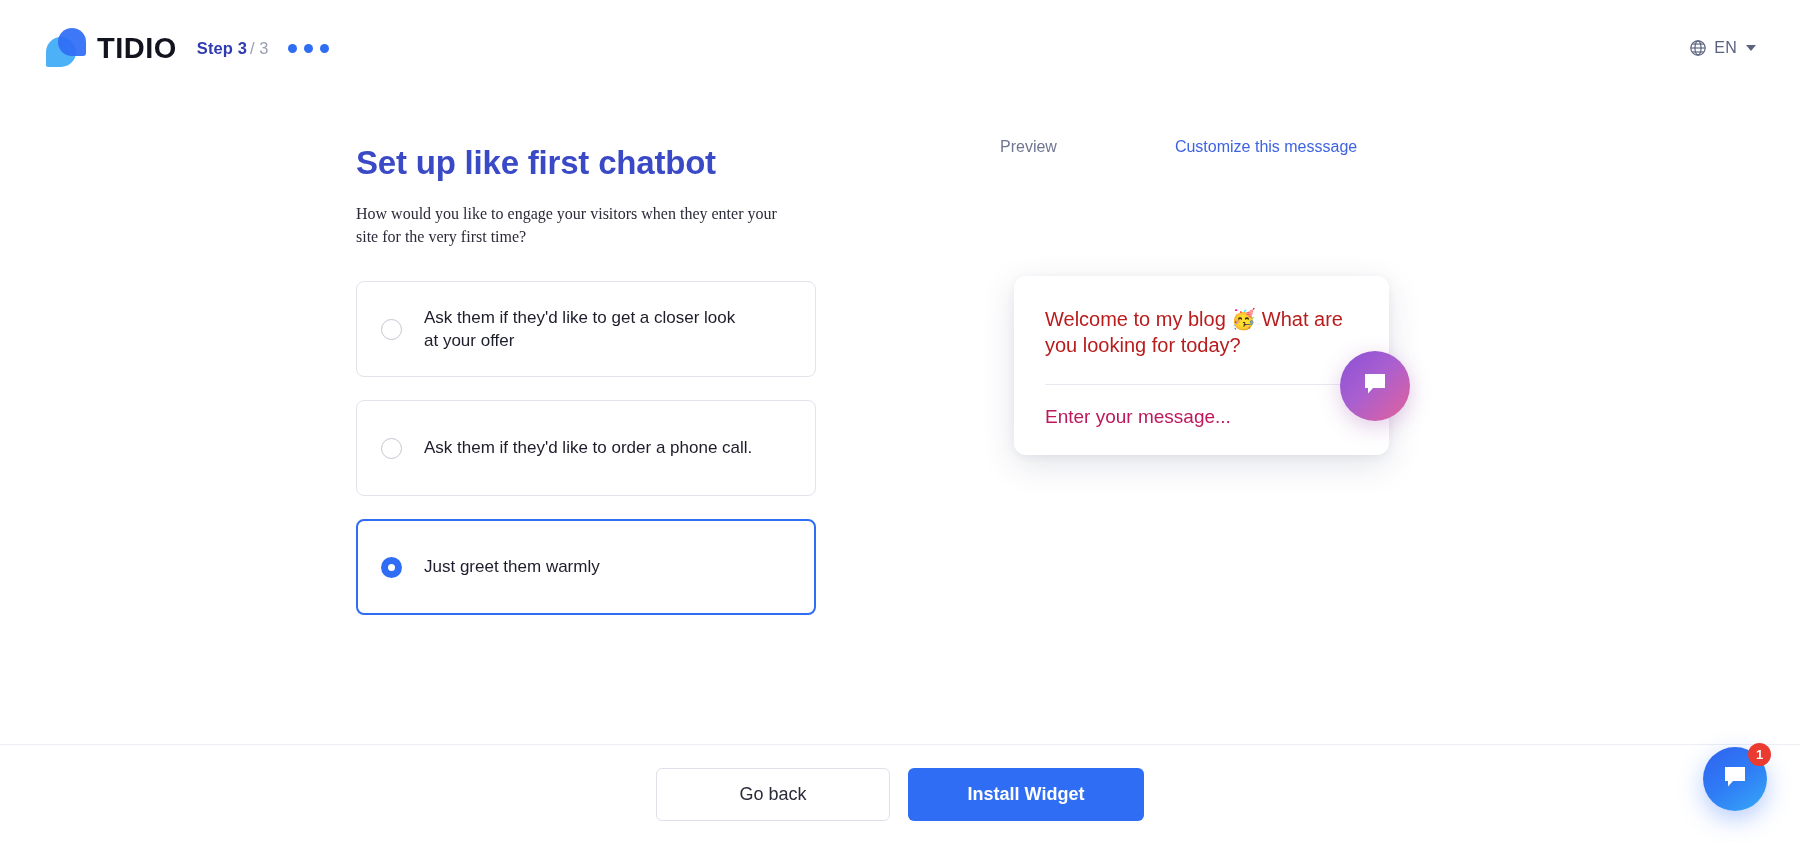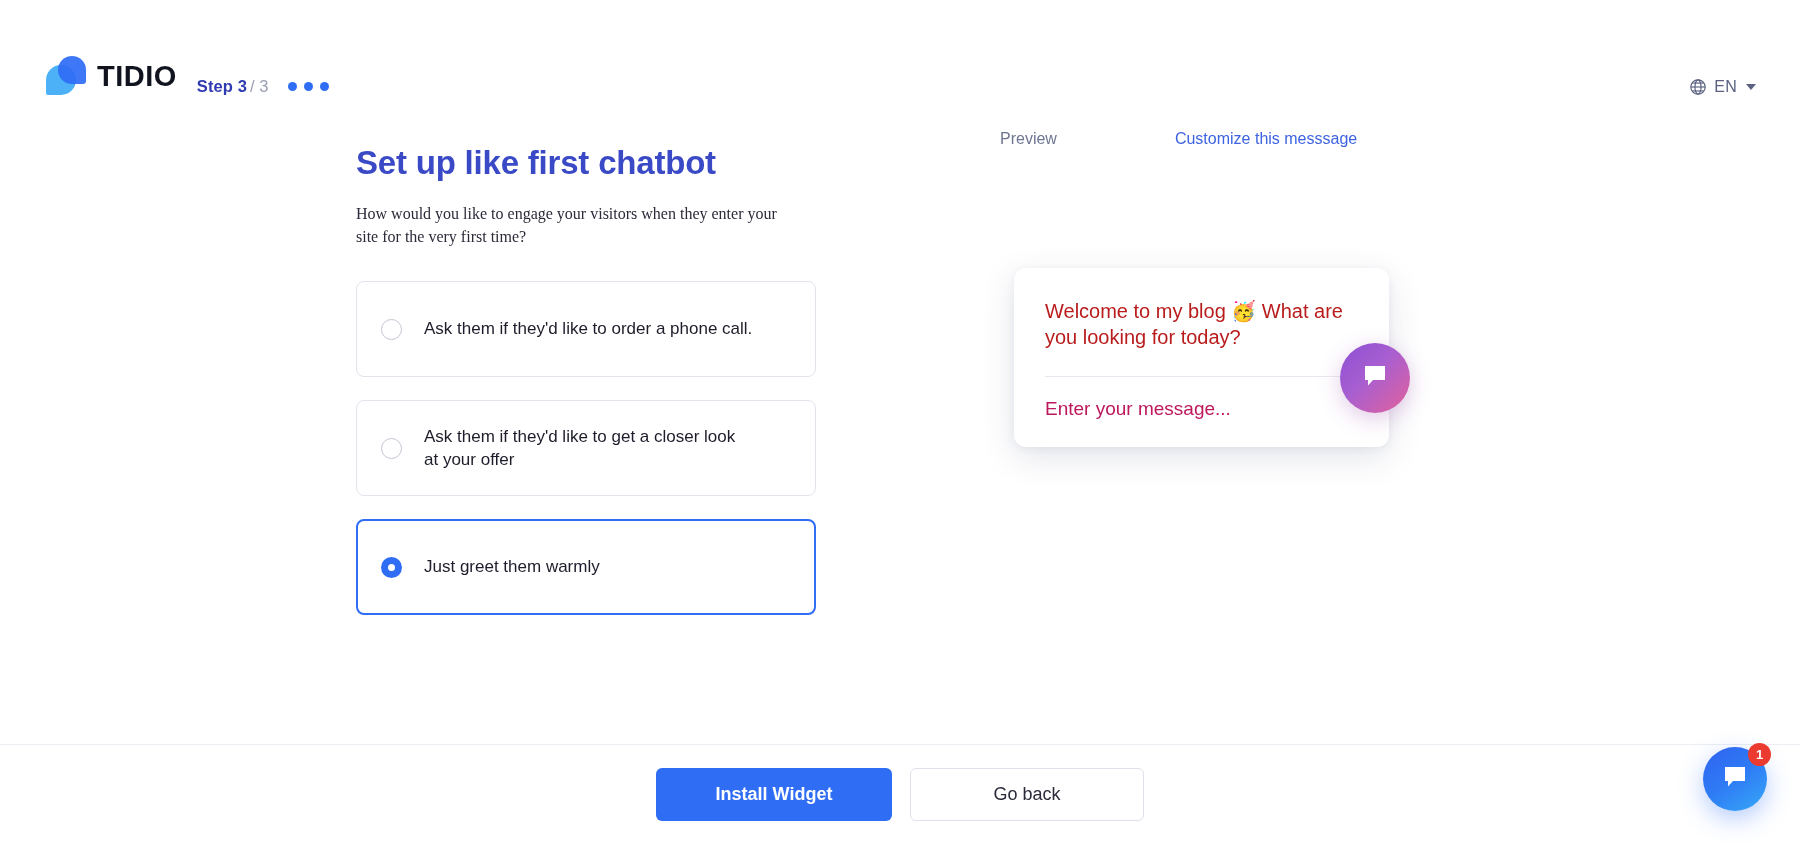--- a/index.html
+++ b/index.html
@@ -16,21 +16,21 @@
     -webkit-font-smoothing: antialiased;
   }
 
   
   .header {
     position: absolute;
     top: 0; left: 0;
     width: 1800px;
     height: 96px;
     display: flex;
-    align-items: flex-end;
+    align-items: center;
     padding: 0 44px 0 46px;
   }
   .brand {
     display: flex;
     align-items: center;
     gap: 11px;
   }
   .logo-mark {
     position: relative;
     width: 40px;
@@ -182,21 +182,21 @@
   .hint {
     margin-top: 33px;
     font-size: 15.5px;
     color: #6e7691;
   }
 
   
   .right-col {
     position: absolute;
     left: 1000px;
-    top: 34px;
+    top: 42px;
     width: 520px;
   }
   .preview-head {
     display: flex;
     align-items: baseline;
   }
   .preview-label {
     font-size: 16px;
     color: #6e7691;
   }
@@ -359,26 +359,26 @@
 <div class="main">
 
   <div class="left-col">
     <h1 class="title">Set up like first chatbot</h1>
     <p class="subtitle">How would you like to engage your visitors when they enter your site for the very first time?</p>
 
     <div class="options">
 
       <div class="option">
         <span class="radio"></span>
-        <span class="option-label">Ask them if they'd like to order a phone call.</span>
+        <span class="option-label">Ask them if they'd like to get a closer look at your offer</span>
       </div>
 
       <div class="option">
         <span class="radio"></span>
-        <span class="option-label">Ask them if they'd like to get a closer look at your offer</span>
+        <span class="option-label">Ask them if they'd like to order a phone call.</span>
       </div>
 
       <div class="option selected">
         <span class="radio on"></span>
         <span class="option-label">Just greet them warmly</span>
       </div>
 
     </div>
 
   </div>
@@ -400,22 +400,22 @@
         <svg width="28" height="28" viewBox="0 0 28 28">
           <path d="M4 4 H24 V18 H12 L7 23.5 V18 H4 Z" fill="#ffffff"></path>
         </svg>
       </span>
     </div>
   </div>
 
 </div>
 
 <div class="footer">
+  <button class="btn btn-secondary">Go back</button>
   <button class="btn btn-primary">Install Widget</button>
-  <button class="btn btn-secondary">Go back</button>
 </div>
 
 <div class="float-widget">
   <span>
     <svg width="28" height="28" viewBox="0 0 28 28">
       <path d="M4 4 H24 V18 H12 L7 23.5 V18 H4 Z" fill="#ffffff"></path>
     </svg>
   </span>
   <span class="float-badge">1</span>
 </div>

